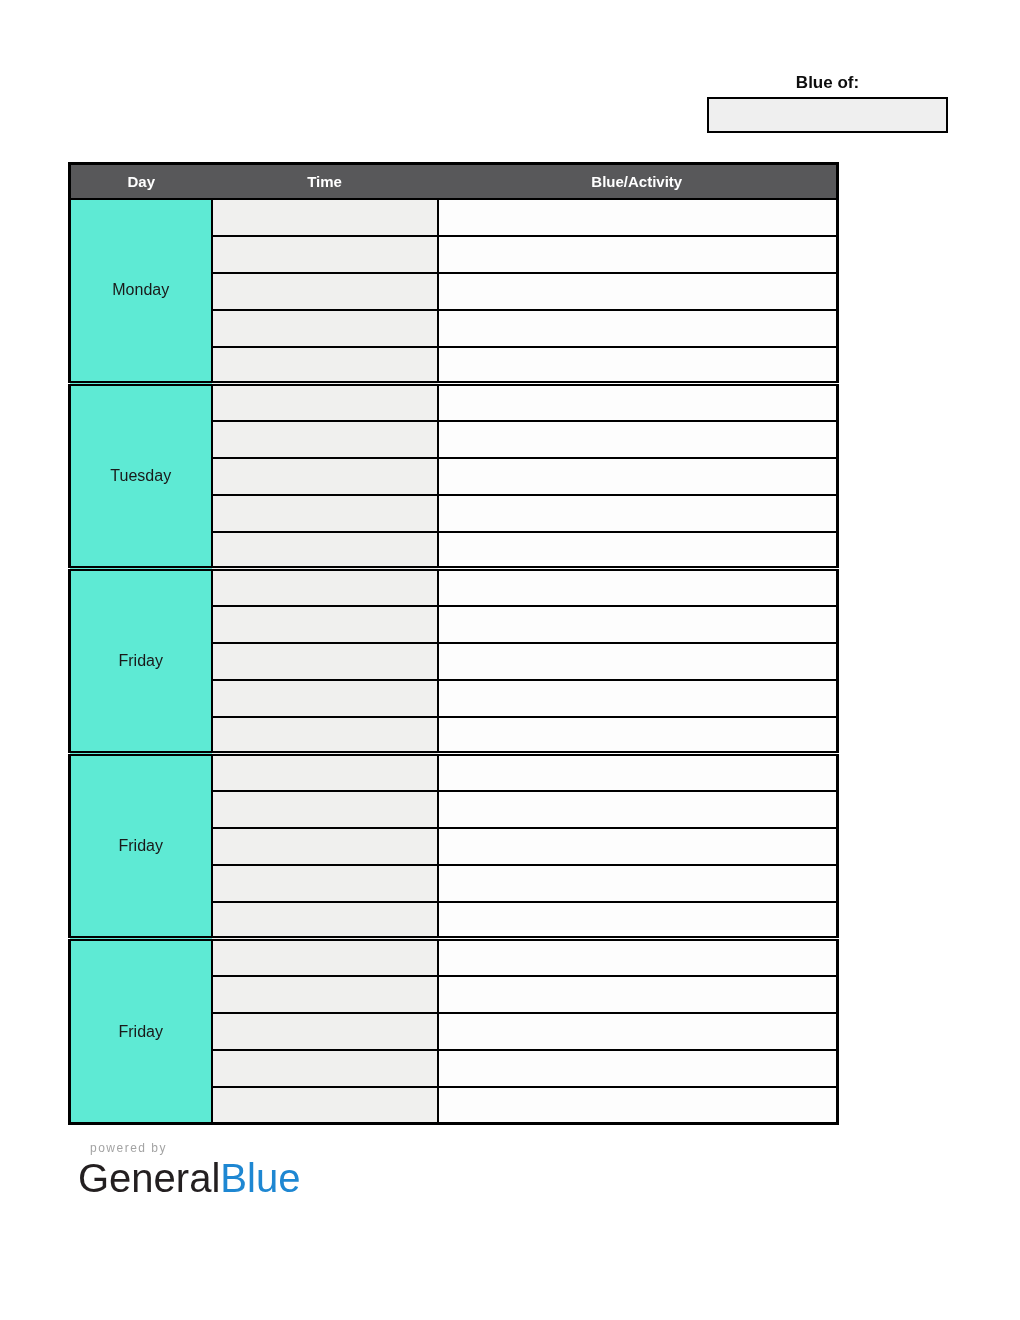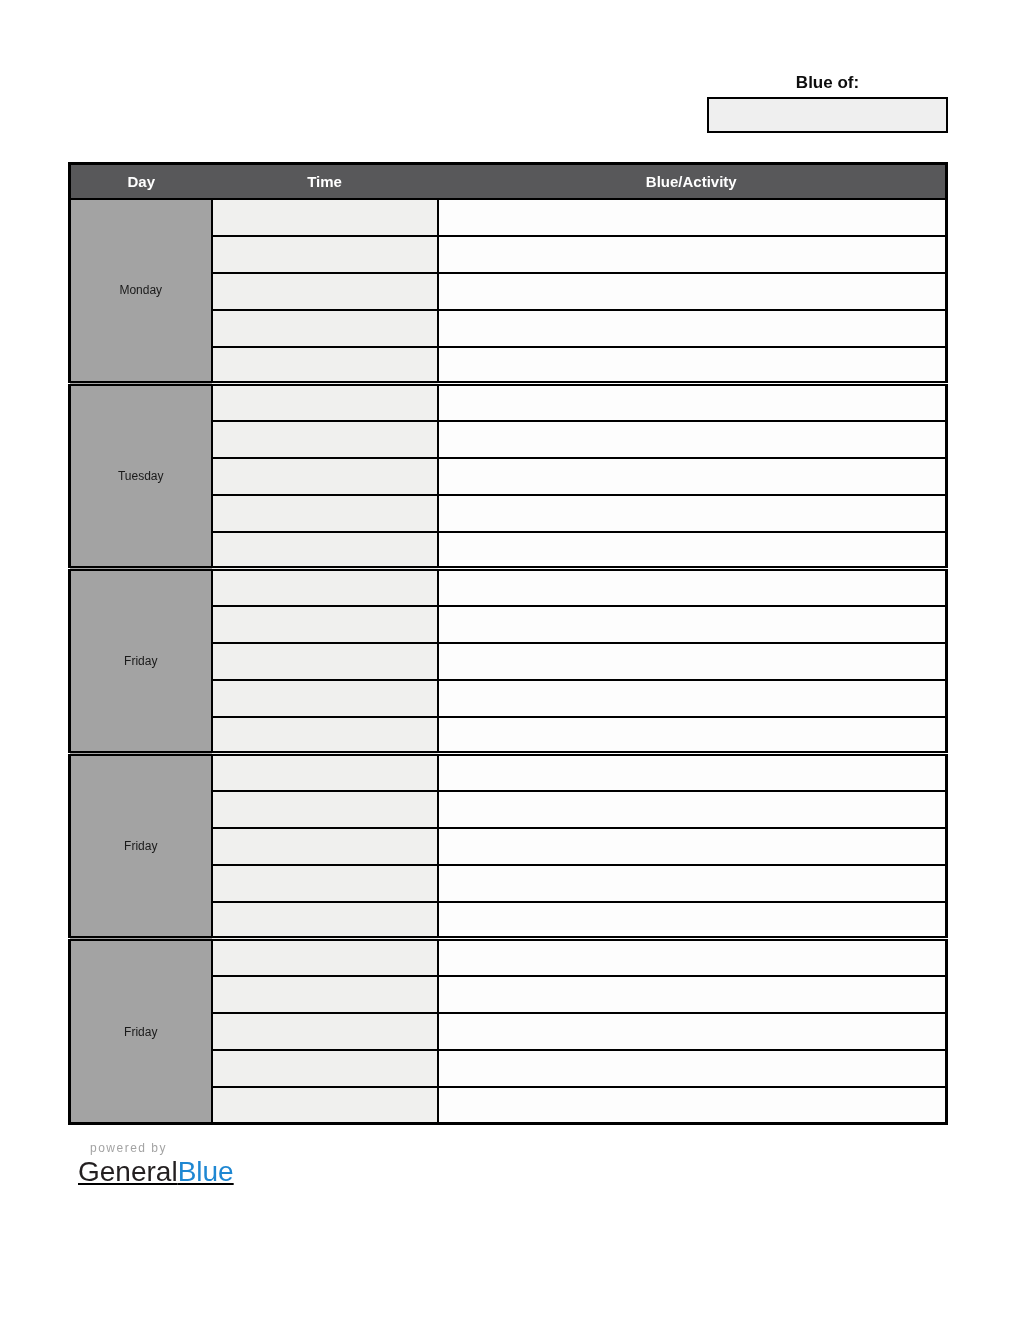--- a/index.html
+++ b/index.html
@@ -41,21 +41,21 @@
     background: var(--week_box_bg, #efefef);
     border: 2px solid var(--grid_border, #000);
     font-size: 16px;
     padding: 6px 8px;
     color: #0d0d0d;
   }
   table.schedule {
     position: absolute;
     left: 68px;
     top: 162px;
-    width: 880px;
+    width: 771px;
     border-collapse: collapse;
     table-layout: fixed;
     border: 3px solid var(--grid_border, #000);
   }
   table.schedule col.c-day  { width: 142px; }
   table.schedule col.c-time { width: 226px; }
   table.schedule thead tr { height: 35px; }
   table.schedule th {
     background: var(--header_bg, #58585a);
     color: var(--header_text, #ffffff);
@@ -66,23 +66,23 @@
     vertical-align: middle;
   }
   table.schedule tbody tr { height: 37px; }
   table.schedule td {
     border: 2px solid var(--grid_border, #000);
     vertical-align: middle;
     font-size: 15px;
     color: #1a1a1a;
   }
   table.schedule td.day-cell {
-    background: #a3a3a3;
+    background: #5eead4;
     text-align: center;
-    font-size: 12px;
+    font-size: 16px;
   }
   table.schedule td.time-cell {
     background: var(--time_cell_bg, #f0f0ee);
     padding: 2px 8px;
   }
   table.schedule td.task-cell {
     background: #fdfdfd;
     padding: 2px 8px;
   }
   table.schedule tr.sep td {
@@ -93,25 +93,24 @@
     left: 90px;
     top: 1141px;
     font-size: 12px;
     letter-spacing: 1.5px;
     color: var(--powered_by_gray, #a3a3a3);
   }
   .brand {
     position: absolute;
     left: 78px;
     top: 1156px;
-    font-size: 28px;
+    font-size: 40px;
     font-weight: 400;
     letter-spacing: 0px;
     white-space: nowrap;
-    text-decoration: underline;
   }
   .brand .part1 { color: #231f20; }
   .brand .part2 { color: var(--brand_blue, #1e87d2); }
 </style>
 </head>
 <body>
 
 <div class="page">
 
 

